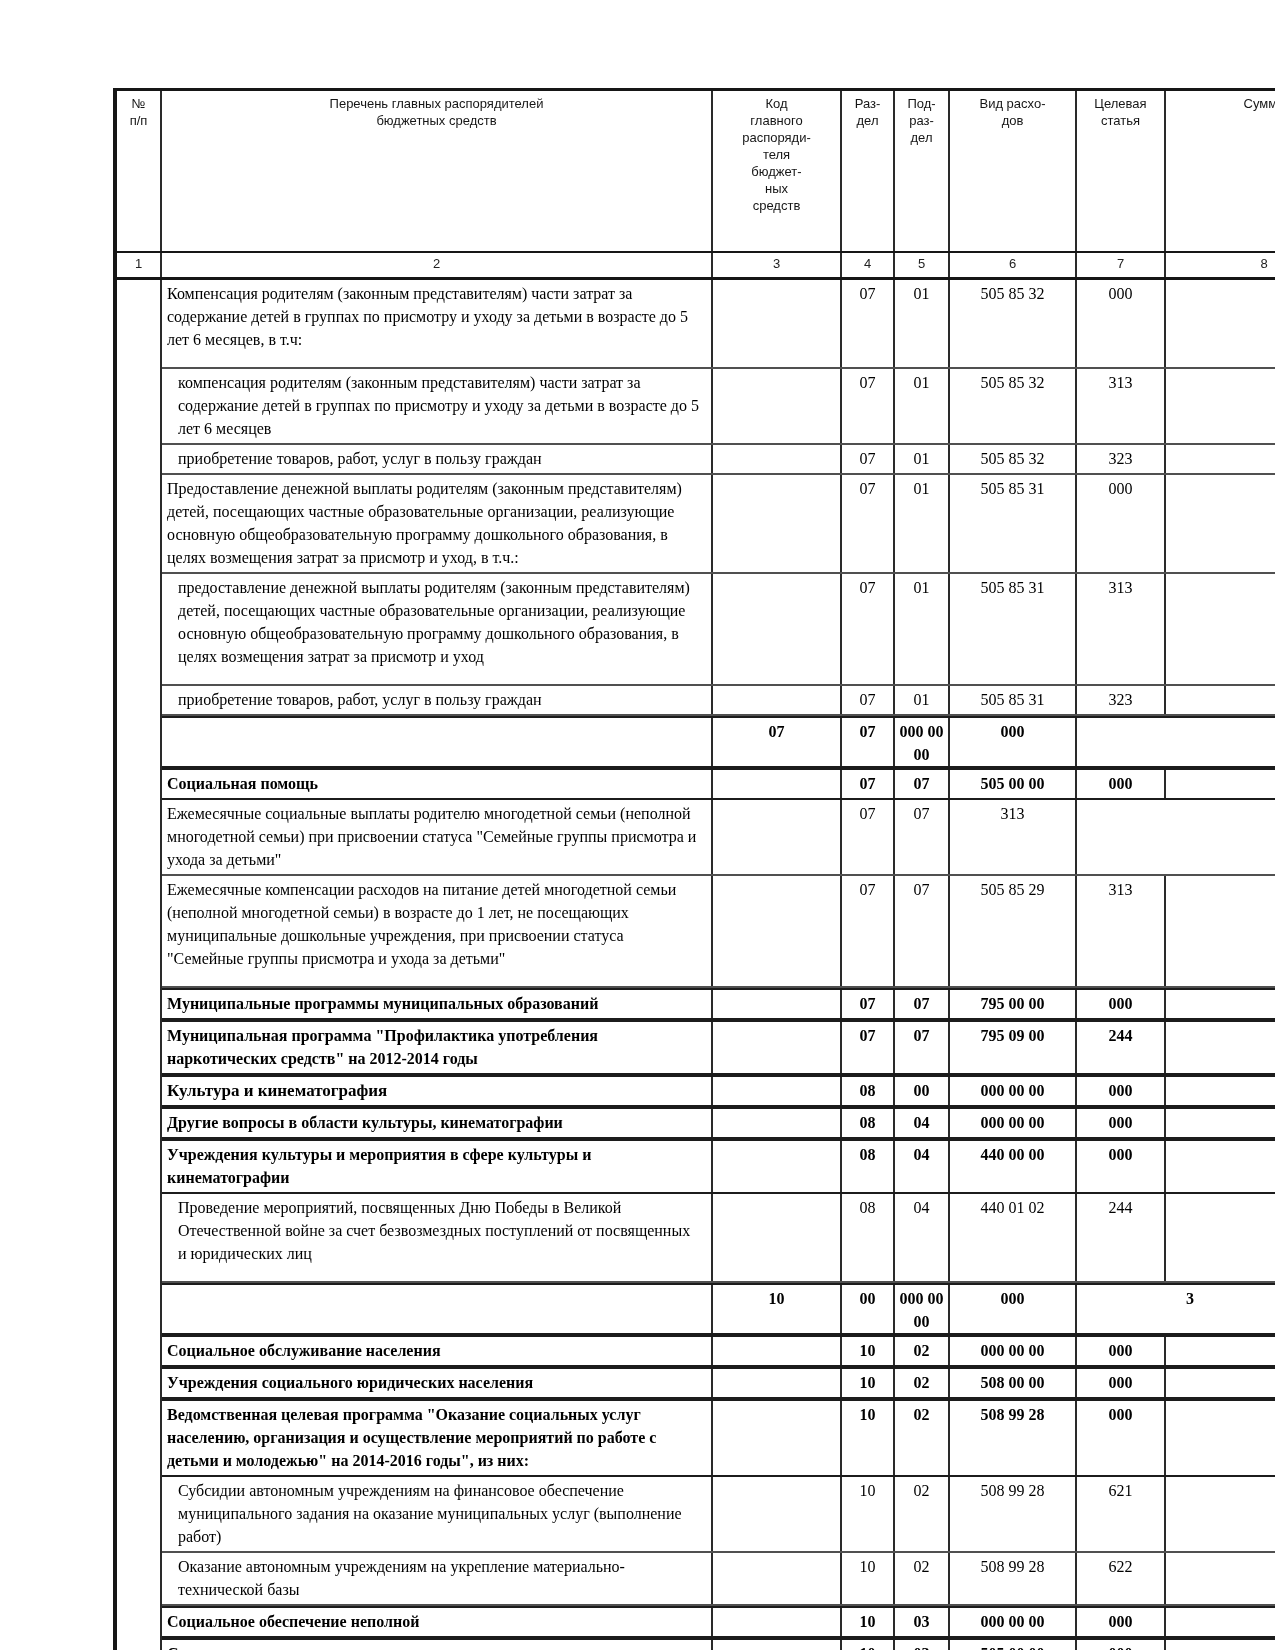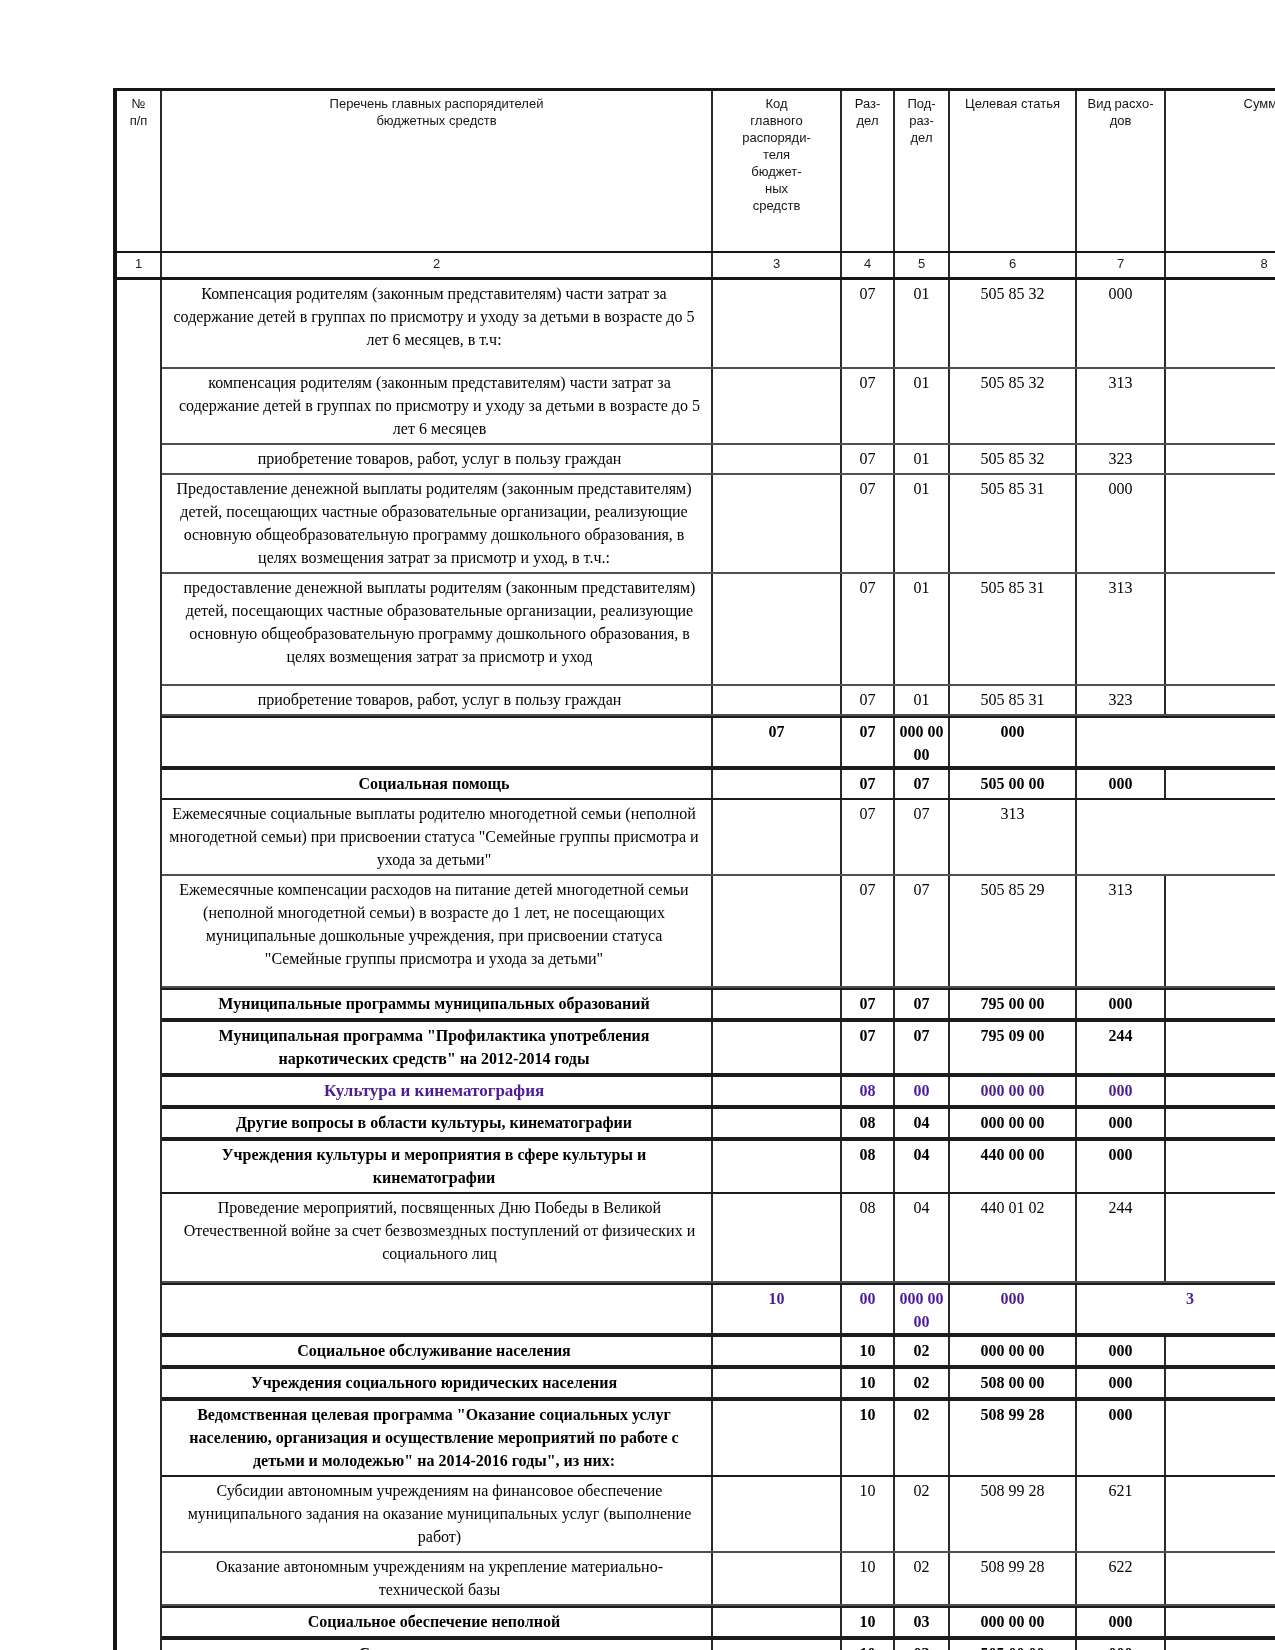--- a/index.html
+++ b/index.html
@@ -31,27 +31,27 @@
   .tbody{display:flex;align-items:stretch;min-height:1375px;}
   .no-strip{width:45px;flex:none;border-right:2px solid #2a2a2a;box-sizing:border-box;}
   .rows{width:1200px;flex:none;display:flex;flex-direction:column;}
   #rows-list{display:flex;flex-direction:column;}
   .row{
     display:grid;grid-template-columns:551px 129px 53px 55px 127px 89px 196px;
     border-bottom:2px solid #505050;
   }
   .row .cell{border-right:2px solid #2a2a2a;box-sizing:border-box;min-height:26px;}
   .row .cell:last-child{border-right:none;}
-  .desc{font-size:16px;line-height:23px;padding:2px 10px 3px 5px;text-align:center;}
+  .desc{font-size:16px;line-height:23px;padding:2px 10px 3px 5px;text-align:left;}
   .indent .desc{padding-left:16px;}
   .code{font-size:16px;line-height:23px;text-align:center;padding-top:2px;}
   .sum{font-size:16px;line-height:23px;padding-top:2px;padding-left:109px;text-align:left;}
   .bold,.blue{border-top:2px solid #1c1c1c;border-bottom:2px solid #1c1c1c;}
   .bold .cell{font-weight:700;}
-  .blue .cell{font-weight:700;color:#4c1d95;}
+  .blue .cell{font-weight:700;color:#000000;}
   .blue .desc{font-size:17px;}
   .gap .cell{padding-bottom:16px;}
 </style>
 </head>
 <body>
 
 <div class="page">
   <div class="tbl">
 
     <div class="thead grid8">
@@ -64,23 +64,23 @@
 распоряди-
 теля
 бюджет-
 ных
 средств</div>
       <div class="hcell">Раз-
 дел</div>
       <div class="hcell">Под-
 раз-
 дел</div>
-      <div class="hcell">Целевая статья</div>
       <div class="hcell">Вид расхо-
 дов</div>
+      <div class="hcell">Целевая статья</div>
       <div class="hcell">Сумма</div>
     </div>
 
     <div class="numrow grid8">
       <div class="ncell">1</div>
       <div class="ncell">2</div>
       <div class="ncell">3</div>
       <div class="ncell">4</div>
       <div class="ncell">5</div>
       <div class="ncell">6</div>
@@ -219,21 +219,21 @@
             <div class="row bold">
     <div class="cell desc">Учреждения культуры и мероприятия в сфере культуры и кинематографии</div>
     <div class="cell code"></div>
     <div class="cell code">08</div>
     <div class="cell code">04</div>
     <div class="cell code">440 00 00</div>
     <div class="cell code">000</div>
     <div class="cell sum"></div>
   </div>
             <div class="row indent gap">
-    <div class="cell desc">Проведение мероприятий, посвященных Дню Победы в Великой Отечественной войне за счет безвозмездных поступлений от физических и социального лиц</div>
+    <div class="cell desc">Проведение мероприятий, посвященных Дню Победы в Великой Отечественной войне за счет безвозмездных поступлений от посвященных и юридических лиц</div>
     <div class="cell code"></div>
     <div class="cell code">08</div>
     <div class="cell code">04</div>
     <div class="cell code">440 01 02</div>
     <div class="cell code">244</div>
     <div class="cell sum"></div>
   </div>
             <div class="row blue">
     <div class="cell code"></div>
     <div class="cell code">10</div>

